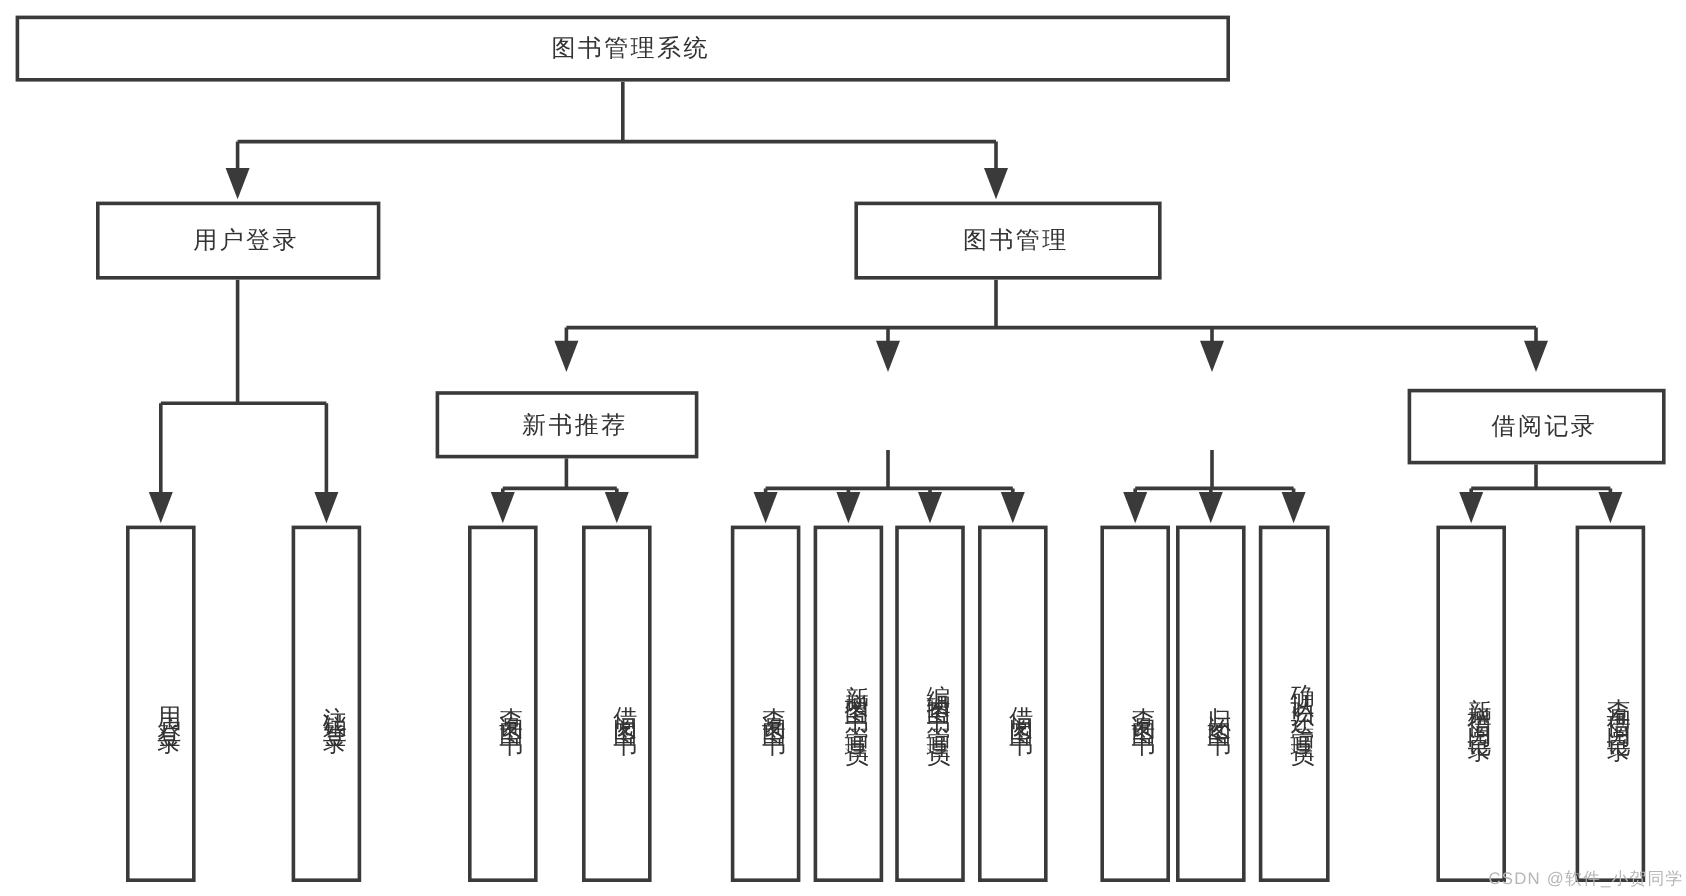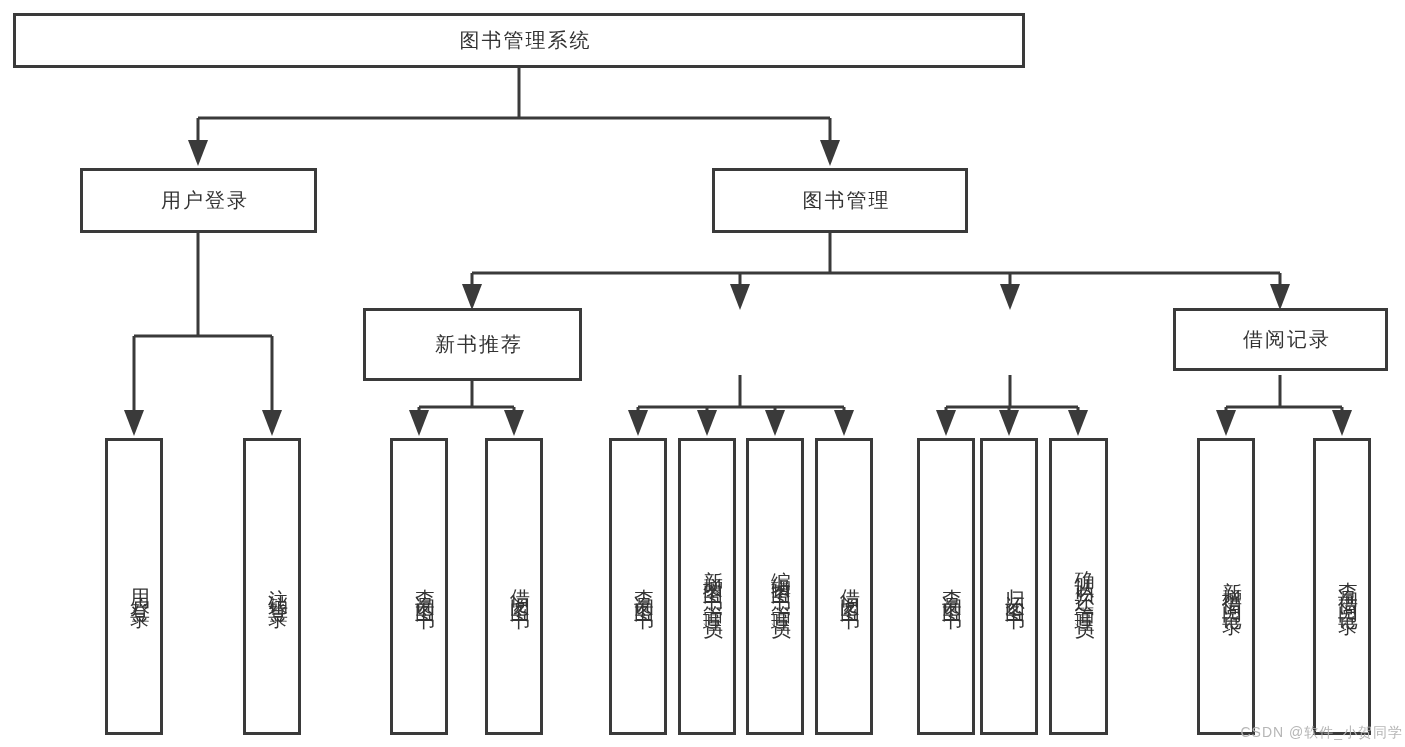--- a/index.html
+++ b/index.html
@@ -88,24 +88,24 @@
     <span>图书管理系统</span>
   </div>
 
   <div class="node" style="left:80px;top:168px;width:237px;height:65px">
     <span>用户登录</span>
   </div>
   <div class="node" style="left:712px;top:168px;width:256px;height:65px">
     <span>图书管理</span>
   </div>
 
-  <div class="node" style="left:363px;top:308px;width:219px;height:73px">
+  <div class="node" style="left:363px;top:326px;width:219px;height:56px">
     <span>新书推荐</span>
   </div>
-  <div class="node" style="left:1173px;top:308px;width:215px;height:63px">
+  <div class="node" style="left:1173px;top:324px;width:215px;height:63px">
     <span>借阅记录</span>
   </div>
 
   <div class="node leaf" style="left:105px;top:438px;width:58px;height:297px">
     <span>用户登录</span>
   </div>
   <div class="node leaf" style="left:243px;top:438px;width:58px;height:297px">
     <span>注销登录</span>
   </div>
 

